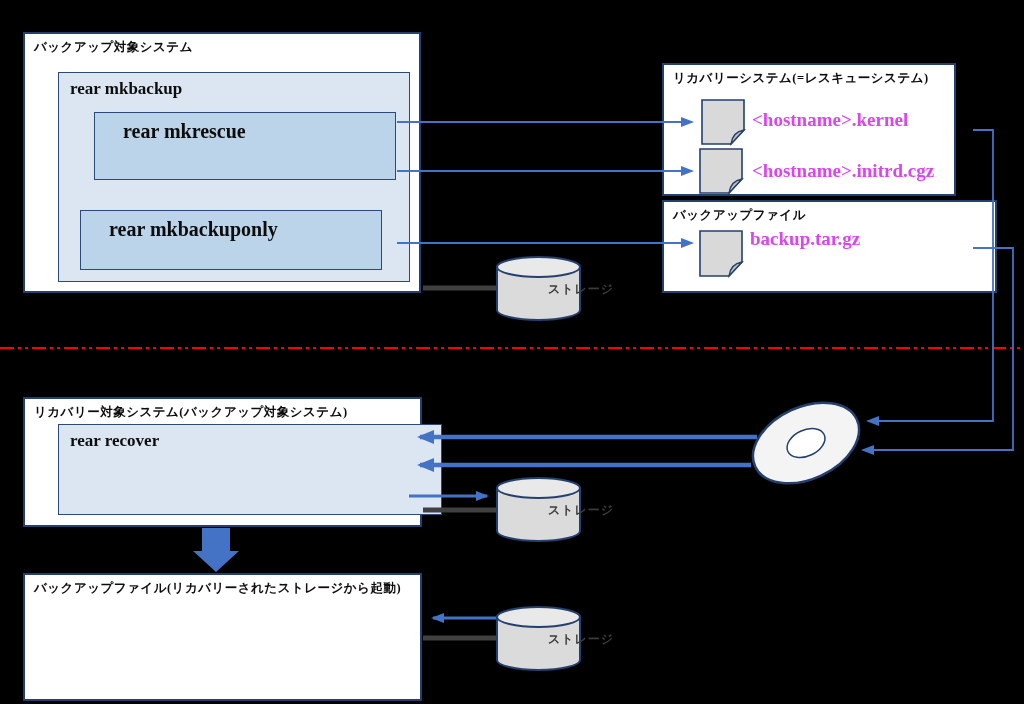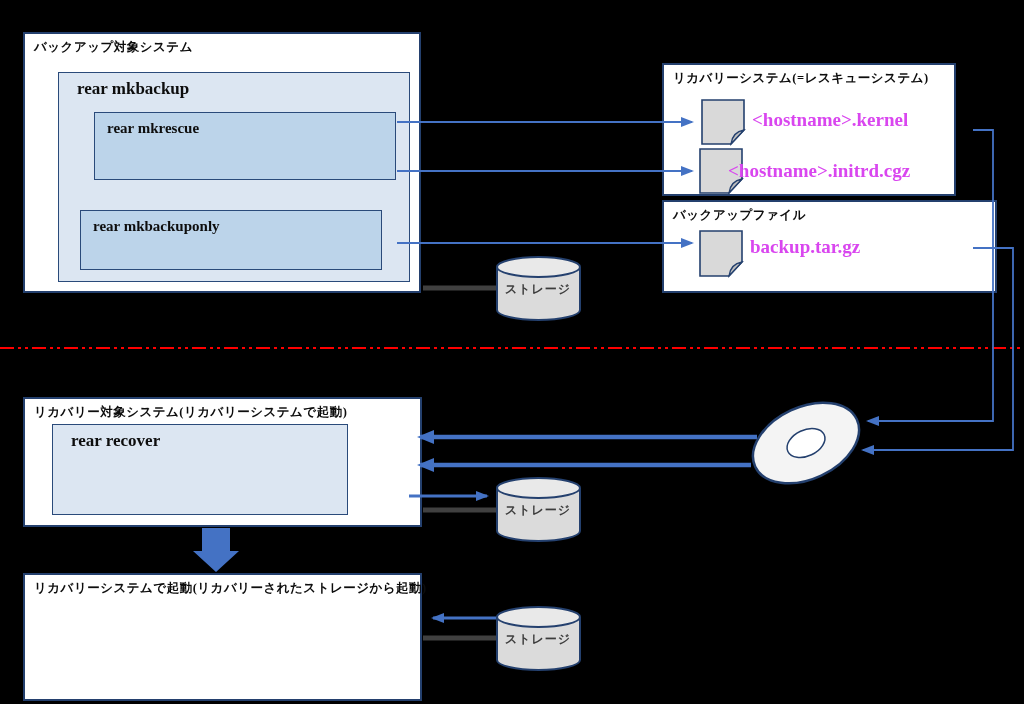--- a/index.html
+++ b/index.html
@@ -9,30 +9,30 @@
   }
   .box{position:absolute;box-sizing:border-box;}
   .white-box{background:#ffffff;border:2px solid #24406e;}
   .blue-light{background:#dce6f2;border:1.5px solid #2a4a7a;}
   .blue-mid{background:#bcd4ea;border:1.5px solid #2a4a7a;}
   .jp-title{
     font-size:12.5px;font-weight:bold;color:#0d0d0d;letter-spacing:0.5px;
     padding:5px 0 0 9px;white-space:nowrap;
   }
   .cmd-label{
-    font-size:15px;font-weight:bold;color:#0d0d0d;
-    padding:7px 0 0 12px;white-space:nowrap;
+    font-size:20px;font-weight:bold;color:#0d0d0d;
+    padding:7px 0 0 28px;white-space:nowrap;
   }
-  .cmd-label.lg{font-size:17px;padding:6px 0 0 18px;}
+  .cmd-label.lg{font-size:17px;padding:6px 0 0 11px;}
   .file-label{
     position:absolute;font-size:19px;font-weight:bold;color:#d946ef;white-space:nowrap;z-index:6;
   }
   .storage-label{
     position:absolute;width:82px;text-align:center;font-size:12px;font-weight:bold;
-    color:#3c3c3c;letter-spacing:1px;z-index:6;white-space:nowrap;
+    color:#3c3c3c;letter-spacing:1px;z-index:6;white-space:nowrap;margin-left:43px;
   }
   svg.overlay{position:absolute;left:0;top:0;z-index:5;pointer-events:none;}
   .arrow{stroke:#4472c4;fill:none;}
   .gline{stroke:#404040;stroke-width:5;fill:none;}
   .redline{stroke:#ff0000;stroke-width:2;fill:none;stroke-dasharray:14 4 3 4 3 4;}
 </style>
 </head>
 <body>
 
 <div class="canvas">
@@ -47,36 +47,36 @@
     <div class="cmd-label">rear mkrescue</div>
   </div>
   <div class="box blue-mid" style="left:80px;top:210px;width:302px;height:60px">
     <div class="cmd-label">rear mkbackuponly</div>
   </div>
 
   <div class="box white-box" style="left:662px;top:63px;width:294px;height:133px">
     <div class="jp-title">リカバリーシステム(=レスキューシステム)</div>
   </div>
   <div class="file-label" style="left:752px;top:109px">&lt;hostname&gt;.kernel</div>
-  <div class="file-label" style="left:728px;top:160px">&lt;hostname&gt;.initrd.cgz</div>
+  <div class="file-label" style="left:752px;top:160px">&lt;hostname&gt;.initrd.cgz</div>
 
   <div class="box white-box" style="left:662px;top:200px;width:335px;height:93px">
     <div class="jp-title">バックアップファイル</div>
   </div>
-  <div class="file-label" style="left:750px;top:236px">backup.tar.gz</div>
+  <div class="file-label" style="left:750px;top:228px">backup.tar.gz</div>
 
   <div class="box white-box" style="left:23px;top:397px;width:399px;height:130px">
-    <div class="jp-title">リカバリー対象システム(リカバリーシステムで起動)</div>
+    <div class="jp-title">リカバリー対象システム(バックアップ対象システム)</div>
   </div>
-  <div class="box blue-light" style="left:52px;top:424px;width:296px;height:91px">
+  <div class="box blue-light" style="left:58px;top:424px;width:384px;height:91px">
     <div class="cmd-label lg">rear recover</div>
   </div>
 
   <div class="box white-box" style="left:23px;top:573px;width:399px;height:128px">
-    <div class="jp-title">リカバリーシステムで起動(リカバリーされたストレージから起動)</div>
+    <div class="jp-title">バックアップファイル(リカバリーされたストレージから起動)</div>
   </div>
 
   <div class="storage-label" style="left:497px;top:281px">ストレージ</div>
   <div class="storage-label" style="left:497px;top:502px">ストレージ</div>
   <div class="storage-label" style="left:497px;top:631px">ストレージ</div>
 
   <svg class="overlay" width="1024" height="704" viewBox="0 0 1024 704">
     <defs>
       <marker id="ah" markerUnits="userSpaceOnUse" markerWidth="13" markerHeight="10" refX="11" refY="5" orient="auto">
         <path d="M0,0 L13,5 L0,10 Z" fill="#4472c4"></path>

